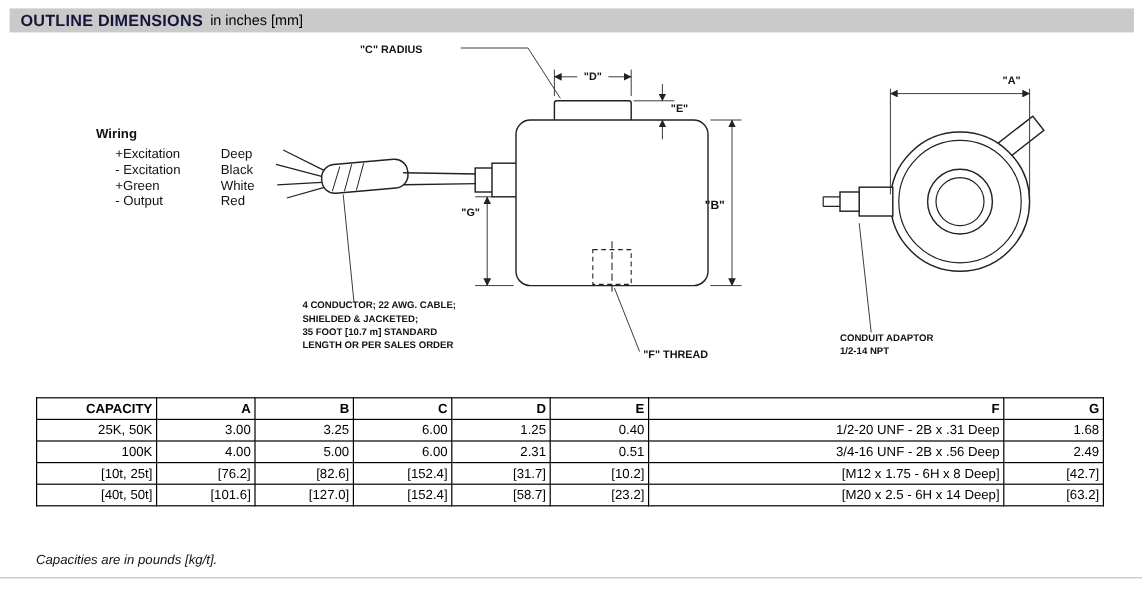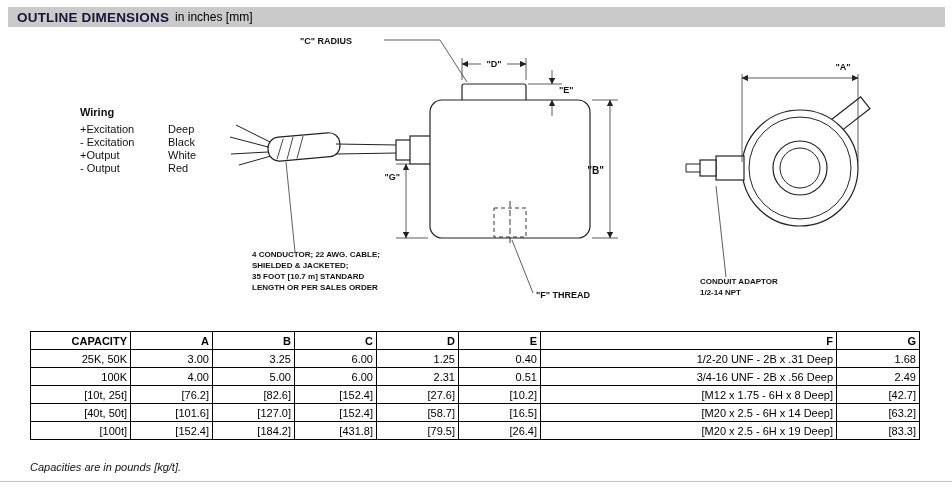--- a/index.html
+++ b/index.html
@@ -10,21 +10,21 @@
   .header-bar {
     position:absolute; left:8px; top:7px; width:937px; height:20px;
     background:#cacaca; display:flex; align-items:center; padding-left:9px;
   }
   .header-bar .title { font-weight:bold; font-size:13.5px; color:#15153a; letter-spacing:.2px; }
   .header-bar .subtitle { font-size:12px; color:#000000; margin-left:6px; font-weight:normal; }
 
   .wiring { position:absolute; left:80px; top:106px; font-size:11px; line-height:13px; }
   .wiring-title { font-weight:bold; margin-bottom:4px; }
   .wiring-row { display:flex; }
-  .wiring-row .sig { width:88px; }
+  .wiring-row .sig { width:88px;margin-left:16px; }
 
   svg.drawing { position:absolute; left:0; top:28px; }
   svg text { font-family:"Liberation Sans", sans-serif; }
 
   .dims-table {
     position:absolute; left:30px; top:331px; width:889px;
     border-collapse:collapse; table-layout:fixed;
     font-size:11px; text-align:right; color:#000;
   }
   .dims-table th, .dims-table td {
@@ -50,21 +50,21 @@
     <div class="wiring-title">Wiring</div>
     <div class="wiring-row">
       <span class="sig">+Excitation</span>
       <span>Deep</span>
     </div>
     <div class="wiring-row">
       <span class="sig">- Excitation</span>
       <span>Black</span>
     </div>
     <div class="wiring-row">
-      <span class="sig">+Output</span>
+      <span class="sig">+Green</span>
       <span>White</span>
     </div>
     <div class="wiring-row">
       <span class="sig">- Output</span>
       <span>Red</span>
     </div>
   </div>
 
   <svg class="drawing" width="952" height="300" viewBox="0 0 952 300">
     <defs>
@@ -184,44 +184,34 @@
           <td>2.31</td>
           <td>0.51</td>
           <td>3/4-16 UNF - 2B x .56 Deep</td>
           <td>2.49</td>
         </tr>
         <tr>
           <td>[10t, 25t]</td>
           <td>[76.2]</td>
           <td>[82.6]</td>
           <td>[152.4]</td>
-          <td>[27.6]</td>
+          <td>[31.7]</td>
           <td>[10.2]</td>
           <td>[M12 x 1.75 - 6H x 8 Deep]</td>
           <td>[42.7]</td>
         </tr>
         <tr>
           <td>[40t, 50t]</td>
           <td>[101.6]</td>
           <td>[127.0]</td>
           <td>[152.4]</td>
           <td>[58.7]</td>
-          <td>[16.5]</td>
+          <td>[23.2]</td>
           <td>[M20 x 2.5 - 6H x 14 Deep]</td>
           <td>[63.2]</td>
         </tr>
-        <tr>
-          <td>[100t]</td>
-          <td>[152.4]</td>
-          <td>[184.2]</td>
-          <td>[431.8]</td>
-          <td>[79.5]</td>
-          <td>[26.4]</td>
-          <td>[M20 x 2.5 - 6H x 19 Deep]</td>
-          <td>[83.3]</td>
-        </tr>
       </tbody>
   </table>
 
   <div class="footnote">Capacities are in pounds [kg/t].</div>
   <div class="bottom-rule"></div>
 
 </div>
 
 </body></html>

